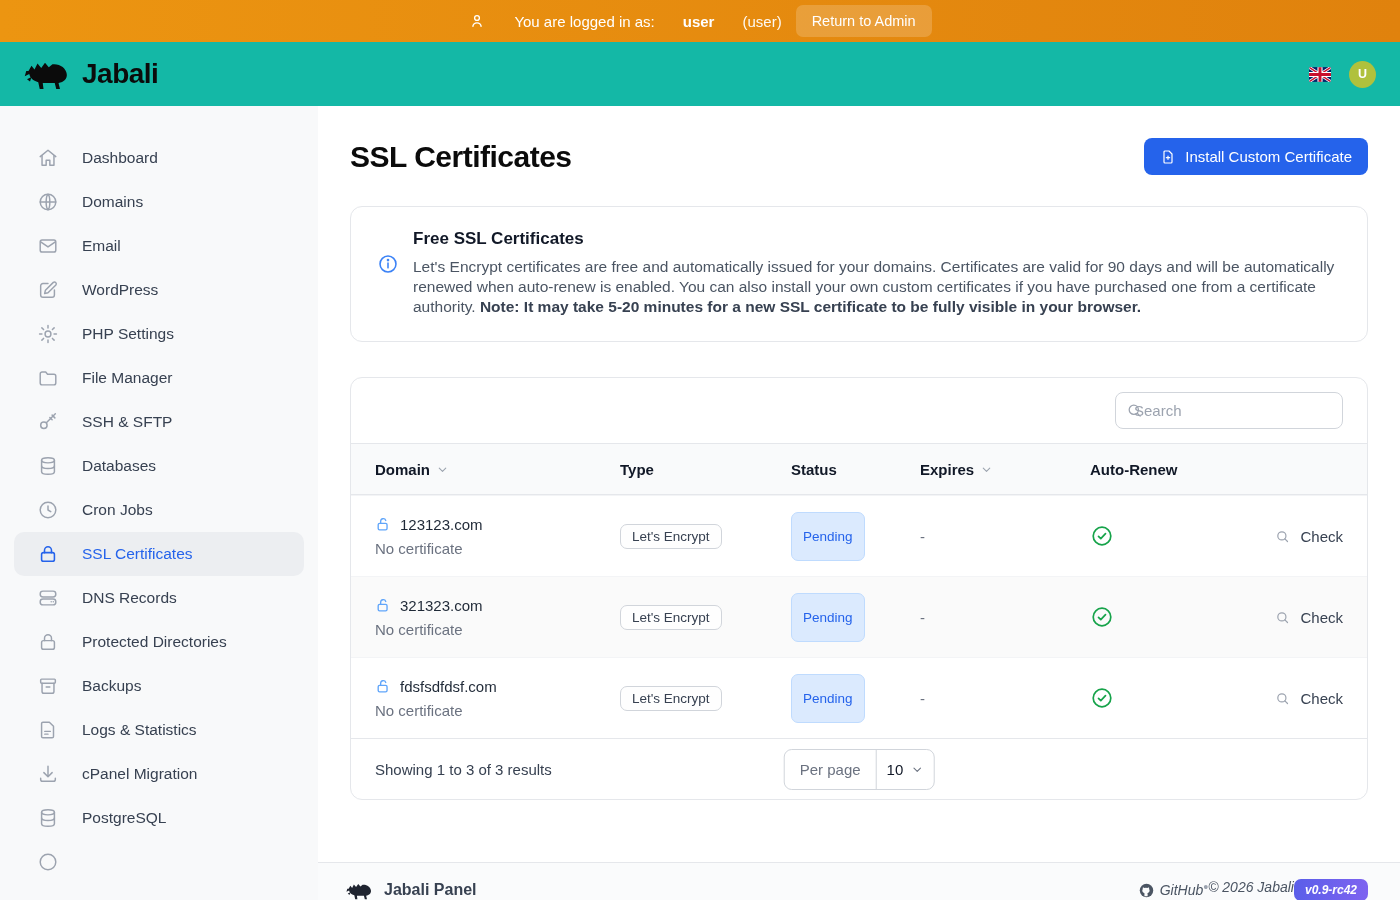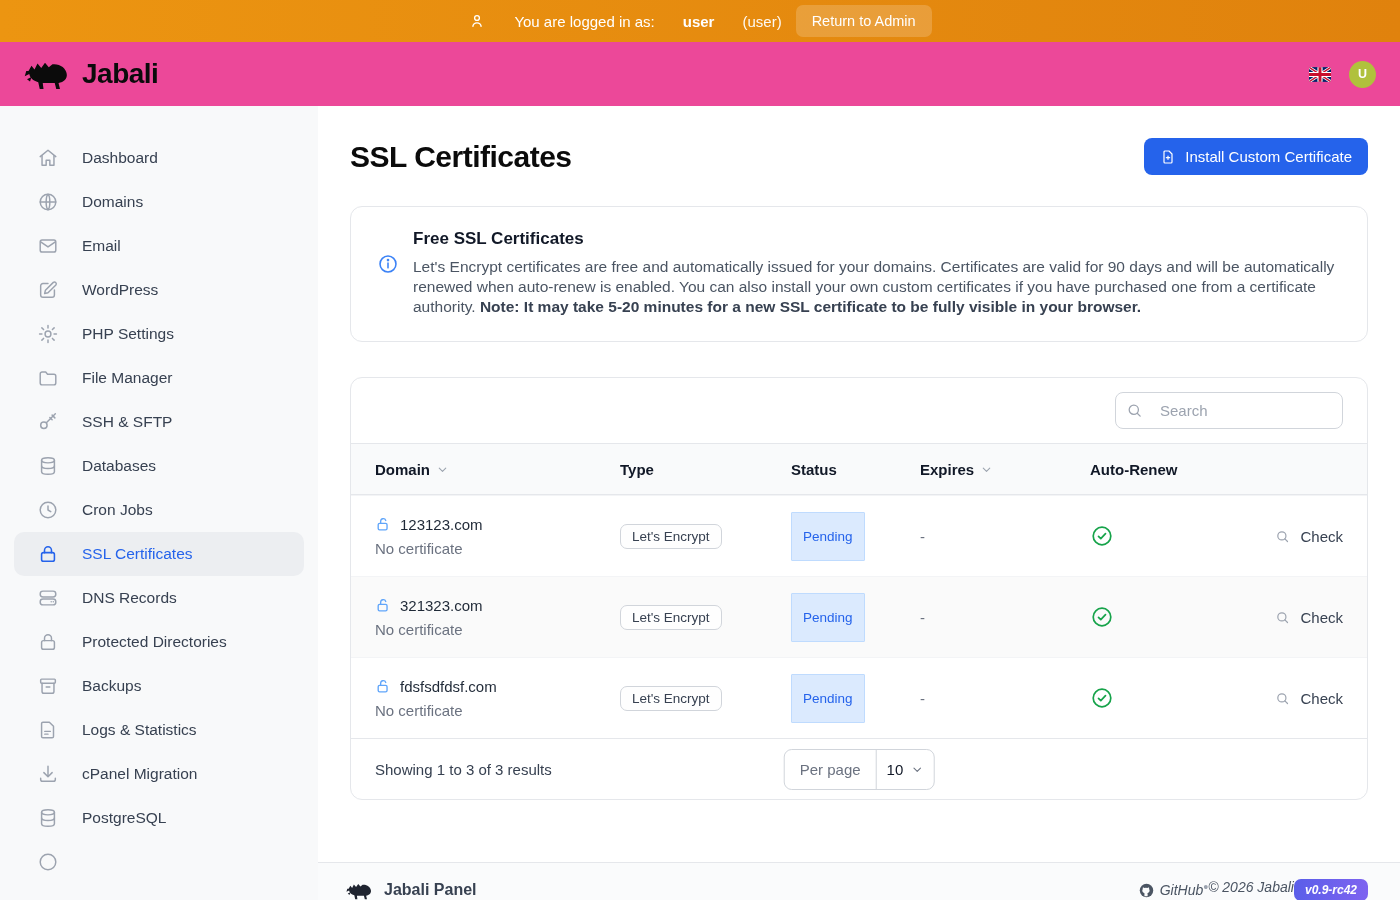--- a/index.html
+++ b/index.html
@@ -10,21 +10,21 @@
   .topbar { height:42px; background:linear-gradient(90deg,#ec9511,#e0820d);
     display:flex; align-items:center; justify-content:center; gap:14px; color:#fff; }
   .topbar .msg { display:flex; align-items:center; gap:28px; font-size:15px; }
   .topbar .msg b { font-weight:700; }
   .topbar .role { opacity:.95; }
   .return-btn { background:rgba(255,255,255,0.18); border:none; color:#fff;
     font-size:14.5px; padding:8px 16px; border-radius:7px; cursor:pointer;
     font-family:inherit; }
 
   
-  .header { height:64px; background:#ec4899; display:flex; align-items:center;
+  .header { height:64px; background:#14b8a6; display:flex; align-items:center;
     justify-content:space-between; padding:0 24px; box-shadow:0 1px 2px rgba(0,0,0,.04); }
   .brand { display:flex; align-items:center; gap:10px; }
   .brand-name { font-size:28px; font-weight:800; letter-spacing:-.5px; color:#0b0b0b; }
   .header-right { display:flex; align-items:center; gap:18px; }
   .flag { width:22px; height:15px; border-radius:2px; overflow:hidden; display:inline-block; }
   .avatar { width:27px; height:27px; border-radius:50%; background:#b0c13c; color:#fff;
     font-size:12.5px; font-weight:700; display:flex; align-items:center; justify-content:center; }
 
   
   .shell { display:flex; height:794px; overflow:hidden; }
@@ -54,39 +54,39 @@
   .info-title { font-size:17px; font-weight:700; color:#111827; margin-bottom:8px; }
   .info-body { font-size:15.5px; line-height:20px; color:#4b5563; }
   .info-body .note { font-weight:700; color:#374151; }
 
   
   .table-card { margin-top:35px; border:1px solid #e5e7eb; border-radius:12px; overflow:hidden; }
   .search-row { display:flex; justify-content:flex-end; padding:14px 24px; }
   .search-wrap { position:relative; }
   .search-wrap svg { position:absolute; left:11px; top:10px; color:#9ca3af; }
   .search-input { width:228px; height:37px; border:1px solid #d1d5db; border-radius:8px;
-    padding:0 10px 0 44px; font-size:15px; font-family:inherit; color:#111827; outline:none; }
+    padding:0 10px 0 18px; font-size:15px; font-family:inherit; color:#111827; outline:none; }
   .search-input::placeholder { color:#9ca3af; }
 
   .tgrid { display:grid; grid-template-columns:245px 171px 129px 170px 1fr auto;
     align-items:center; padding:0 24px; }
   .thead { background:#f9fafb; border-top:1px solid #e5e7eb; border-bottom:1px solid #e5e7eb;
     height:52px; font-size:15px; font-weight:700; color:#111827; }
   .th { display:flex; align-items:center; gap:6px; }
   .th .sort { color:#9ca3af; display:flex; }
   .trow { height:81px; font-size:15px; }
   .trow:not(:first-of-type) { border-top:1px solid #f3f4f6; }
   .trow.stripe { background:#fafafa; }
   .domain-cell .dline { display:flex; align-items:center; gap:8px; color:#1f2937; }
   .domain-cell .dline .lock { color:#60a5fa; display:flex; }
   .domain-sub { color:#6b7280; margin-top:7px; }
   .badge-type { display:inline-block; padding:4px 11px; border:1px solid #d1d5db;
     border-radius:7px; background:#fefefe; color:#374151; font-size:13.5px; }
   .badge-status { display:inline-block; padding:16px 11px; border:1px solid #bfdbfe;
-    border-radius:1px; background:#dbeafe; color:#2563eb; font-size:13.5px; }
+    border-radius:7px; background:#dbeafe; color:#2563eb; font-size:13.5px; }
   .expires { color:#6b7280; }
   .renew { color:#16a34a; display:flex; }
   .action { display:flex; align-items:center; gap:10px; color:#374151; cursor:pointer;
     justify-self:end; }
   .action .mag { color:#9ca3af; display:flex; }
 
   .tfoot { position:relative; display:flex; align-items:center; border-top:1px solid #e5e7eb;
     height:61px; padding:0 24px; font-size:15px; color:#374151; }
   .perpage { position:absolute; left:50%; transform:translateX(-50%);
     display:flex; align-items:stretch; border:1px solid #d1d5db; border-radius:8px;

